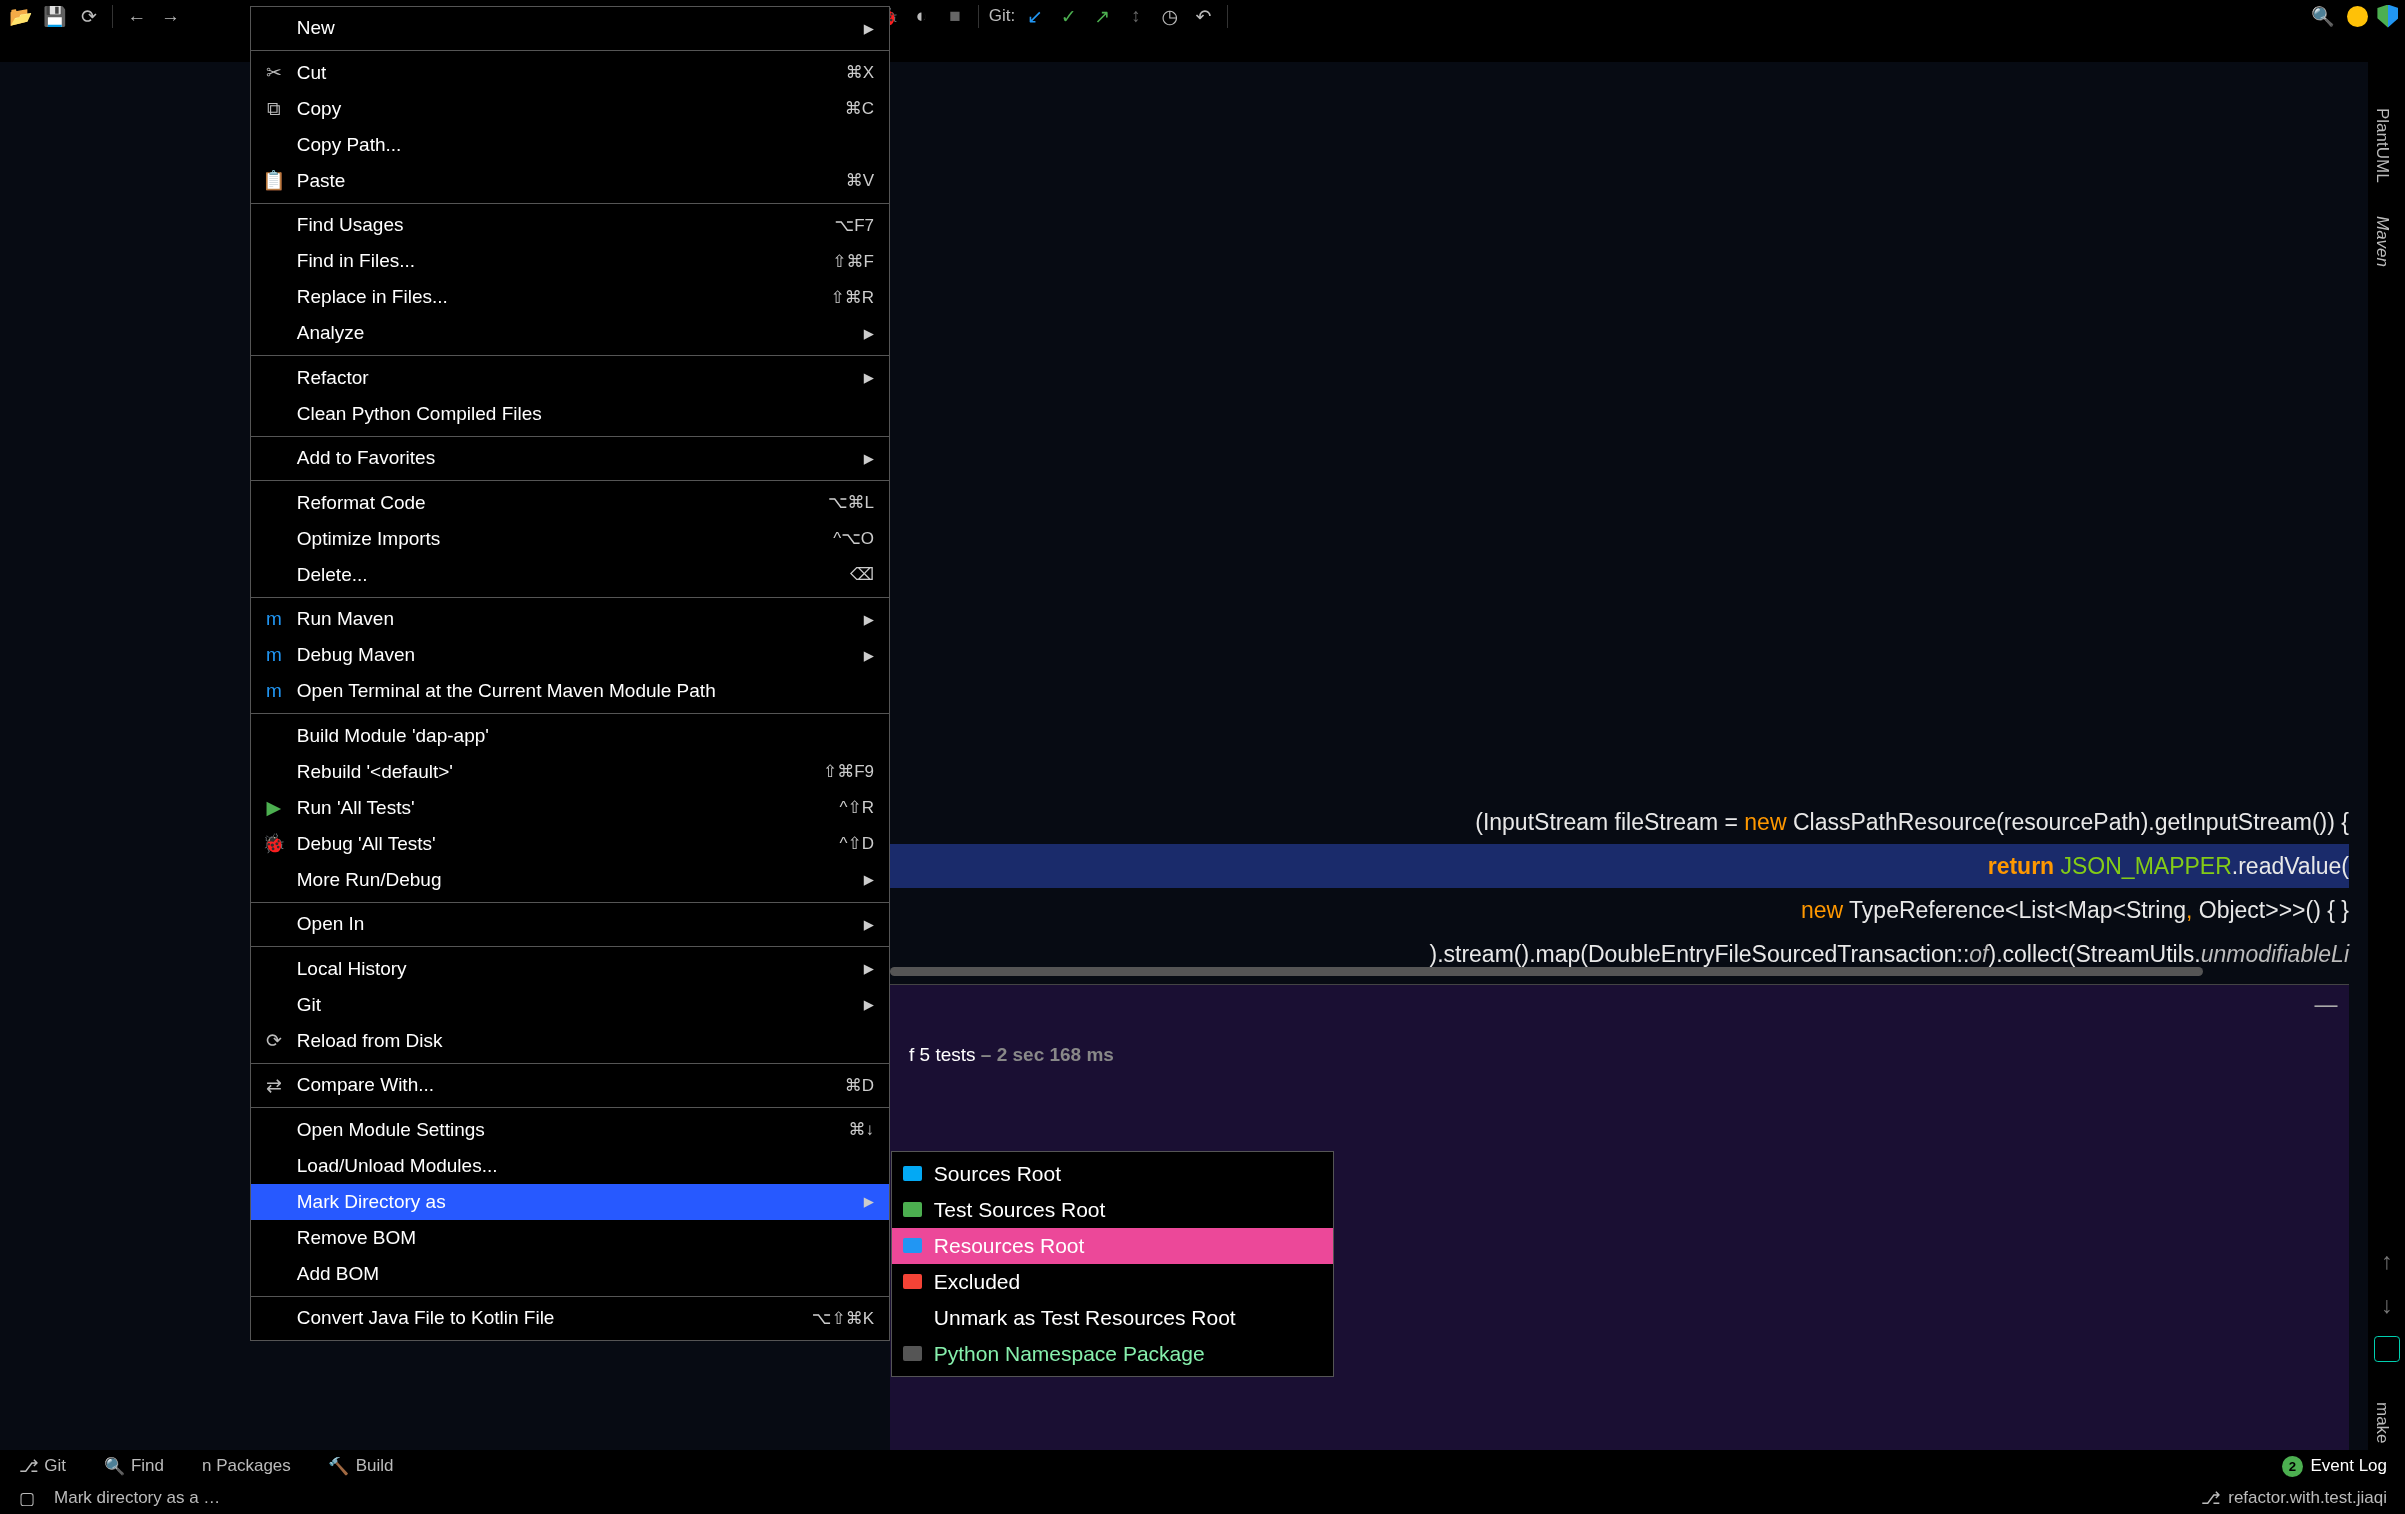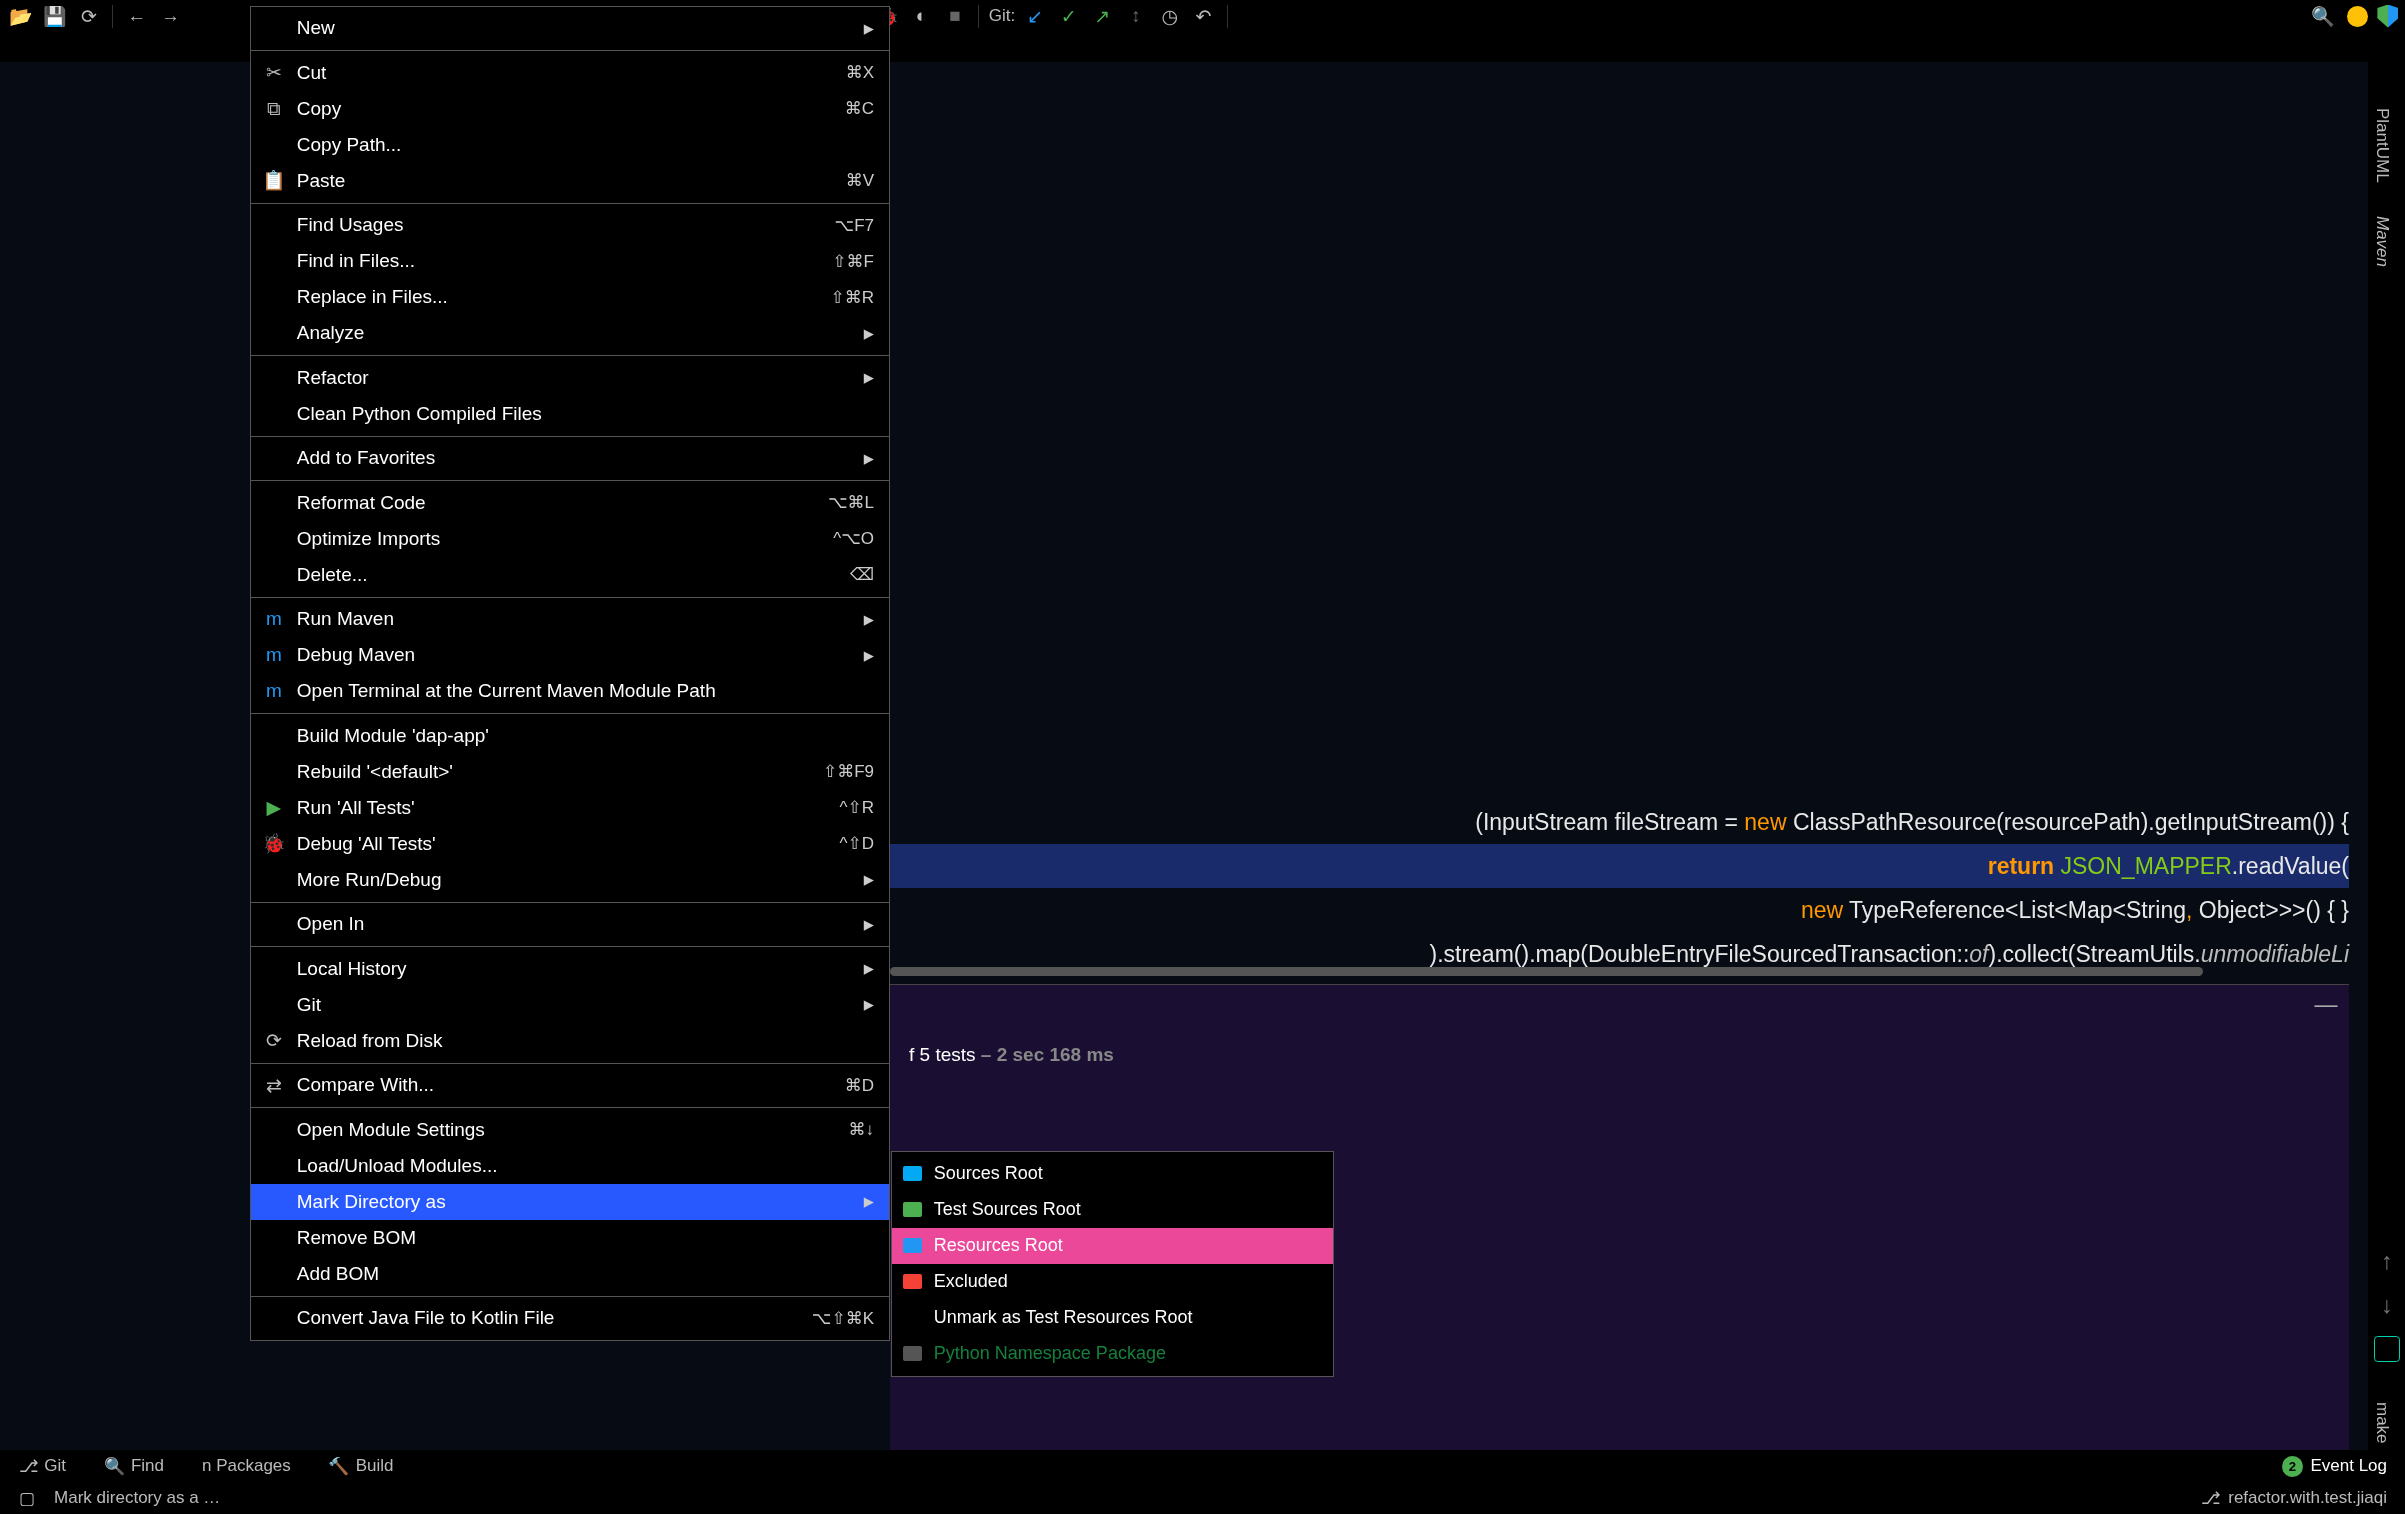--- a/index.html
+++ b/index.html
@@ -45,21 +45,21 @@
 
 .context-menu { position:absolute; top:5.7px; left:250px; width:640px; background:#000; border:0.9px solid #555; font-size:19px; padding:3.8px 0; }
 .cm-item { display:flex; align-items:center; height:36px; padding:0 15px 0 11.4px; color:#fff; gap:11.4px; }
 .cm-item.highlight { background:#2759ff; }
 .cm-item .ico { width:23px; display:flex; justify-content:center; color:#bbb; }
 .cm-item .label { flex:1; }
 .cm-item .shortcut { color:#ccc; font-size:17px; }
 .cm-item .sub { color:#ccc; font-size:13.2px; }
 .cm-sep { height:0.9px; background:#555; margin:3.8px 0; }
 
-.submenu { position:absolute; top:1151px; left:891px; width:443px; background:#000; border:0.9px solid #555; font-size:18px; padding:3.8px 0; }
+.submenu { position:absolute; top:1151px; left:891px; width:443px; background:#000; border:0.9px solid #555; font-size:21px; padding:3.8px 0; }
 .sm-item { display:flex; align-items:center; height:36px; padding:0 15px 0 11.4px; gap:11.4px; color:#fff; }
 .sm-item.highlight { background:#ec4899; }
 .sm-item .folder { width:19px; height:15px; border-radius:1.9px; }
 .sm-item .label { flex:1; }
 .fg-blue { background:#03a9f4; }
 .fg-green { background:#4caf50; }
 .fg-blue2 { background:#2196f3; }
 .fg-red { background:#f44336; }
 .fg-grey { background:#555; }
 
@@ -339,16 +339,16 @@
     <div class="sm-item">
       <span class="folder fg-red"></span>
       <span class="label">Excluded</span>
     </div>
     <div class="sm-item">
       <span class="folder " style="background: transparent;"></span>
       <span class="label">Unmark as Test Resources Root</span>
     </div>
     <div class="sm-item">
       <span class="folder fg-grey"></span>
-      <span class="label" style="color: #15803d;">Python Namespace Package</span>
+      <span class="label" style="color: #86efac;">Python Namespace Package</span>
     </div>
   </div>
 
 
 </body></html>

